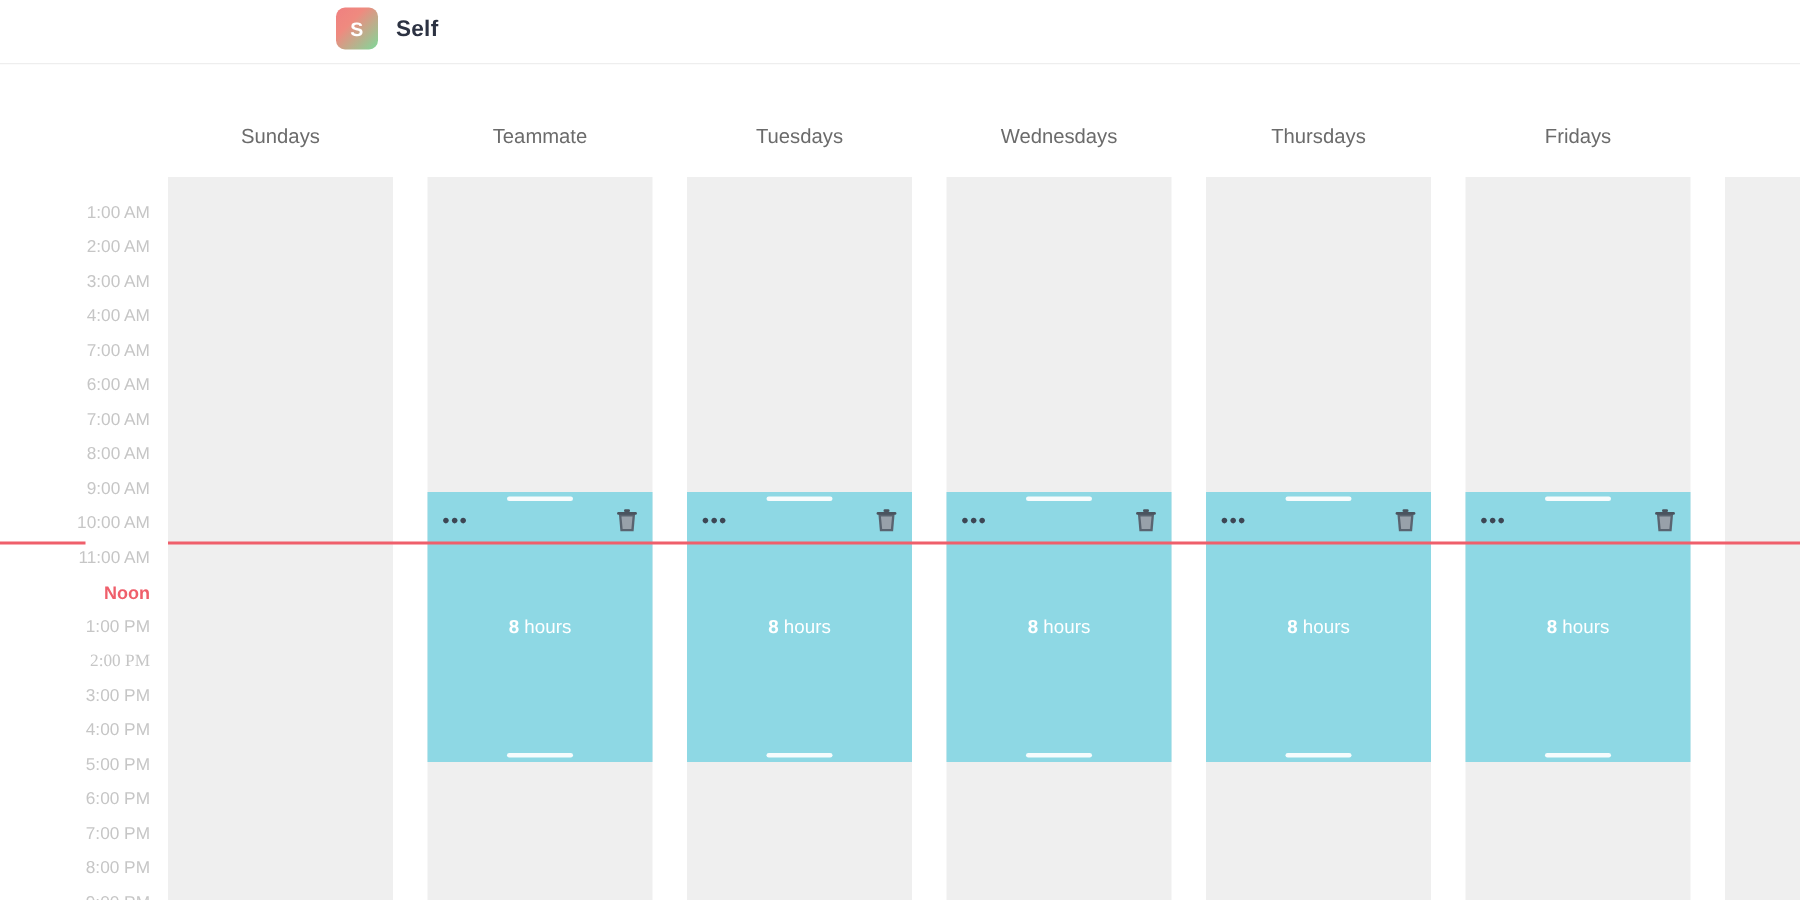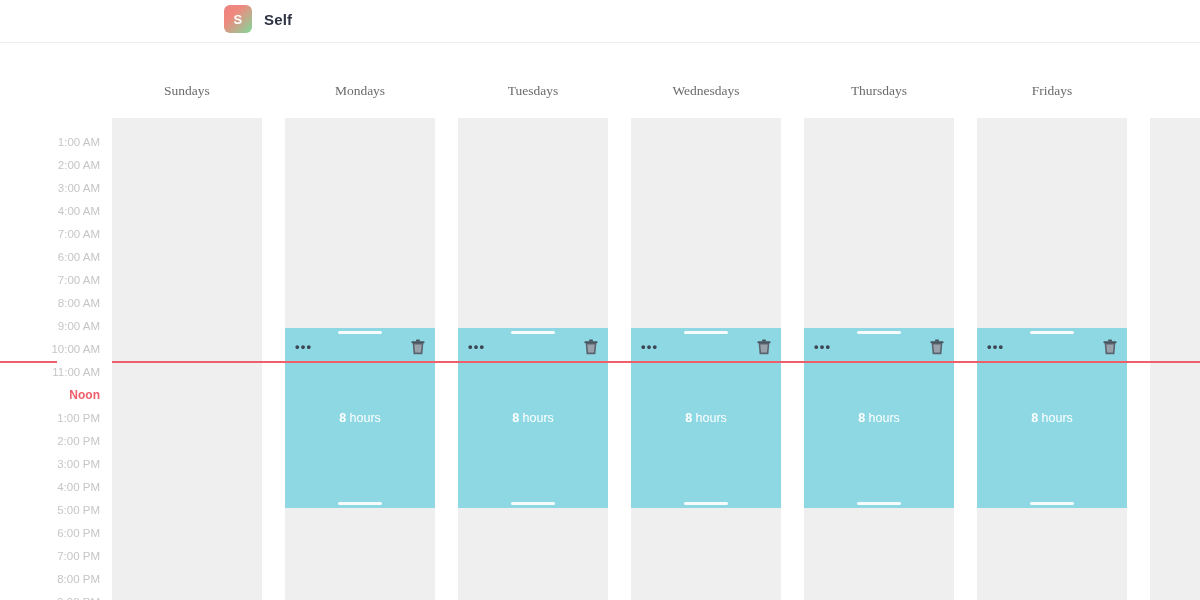--- a/index.html
+++ b/index.html
@@ -119,21 +119,20 @@
     height: 557px;
     background: #ffffff;
   }
 
   .day-headers {
     position: absolute;
     top: 0;
     left: 0;
     width: 1200px;
     height: 75px;
-    font-family: Liberation Serif, serif;
   }
 
   .day-header {
     position: absolute;
     top: 48px;
     font-size: 13.5px;
     color: #6b6b6b;
     text-align: center;
     transform: translateY(-50%);
   }
@@ -250,21 +249,21 @@
     <div class="brand-logo">S</div>
     <div class="brand-name">Self</div>
   </div>
 
 </div>
 
 <div class="calendar">
 
   <div class="day-headers">
       <div class="day-header" style="left: 112px; width: 150px;">Sundays</div>
-      <div class="day-header" style="left: 285px; width: 150px;">Mondays</div>
+      <div class="day-header" style="left: 285px; width: 150px;">Teammate</div>
       <div class="day-header" style="left: 458px; width: 150px;">Tuesdays</div>
       <div class="day-header" style="left: 631px; width: 150px;">Wednesdays</div>
       <div class="day-header" style="left: 804px; width: 150px;">Thursdays</div>
       <div class="day-header" style="left: 977px; width: 150px; text-align: center;">Fridays</div>
     </div>
 
   <div class="grid-body">
     <div class="time-gutter">
         <div class="time-label" style="top: 24px;">1:00 AM</div>
         <div class="time-label" style="top: 47px;">2:00 AM</div>
@@ -272,21 +271,21 @@
         <div class="time-label" style="top: 93px;">4:00 AM</div>
         <div class="time-label" style="top: 116px;">7:00 AM</div>
         <div class="time-label" style="top: 139px;">6:00 AM</div>
         <div class="time-label" style="top: 162px;">7:00 AM</div>
         <div class="time-label" style="top: 185px;">8:00 AM</div>
         <div class="time-label" style="top: 208px;">9:00 AM</div>
         <div class="time-label" style="top: 231px;">10:00 AM</div>
         <div class="time-label" style="top: 254px;">11:00 AM</div>
         <div class="time-label noon" style="top: 277px;">Noon</div>
         <div class="time-label" style="top: 300px;">1:00 PM</div>
-        <div class="time-label" style="top: 323px;">2:00 PM</div>
+        <div class="time-label" style="top: 323px; font-family: Liberation Serif, serif;">2:00 PM</div>
         <div class="time-label" style="top: 346px;">3:00 PM</div>
         <div class="time-label" style="top: 369px;">4:00 PM</div>
         <div class="time-label" style="top: 392px;">5:00 PM</div>
         <div class="time-label" style="top: 415px;">6:00 PM</div>
         <div class="time-label" style="top: 438px;">7:00 PM</div>
         <div class="time-label" style="top: 461px;">8:00 PM</div>
         <div class="time-label" style="top: 484px;">9:00 PM</div>
       </div>
 
   <div class="day-col" style="left: 112px; width: 150px;"></div>

